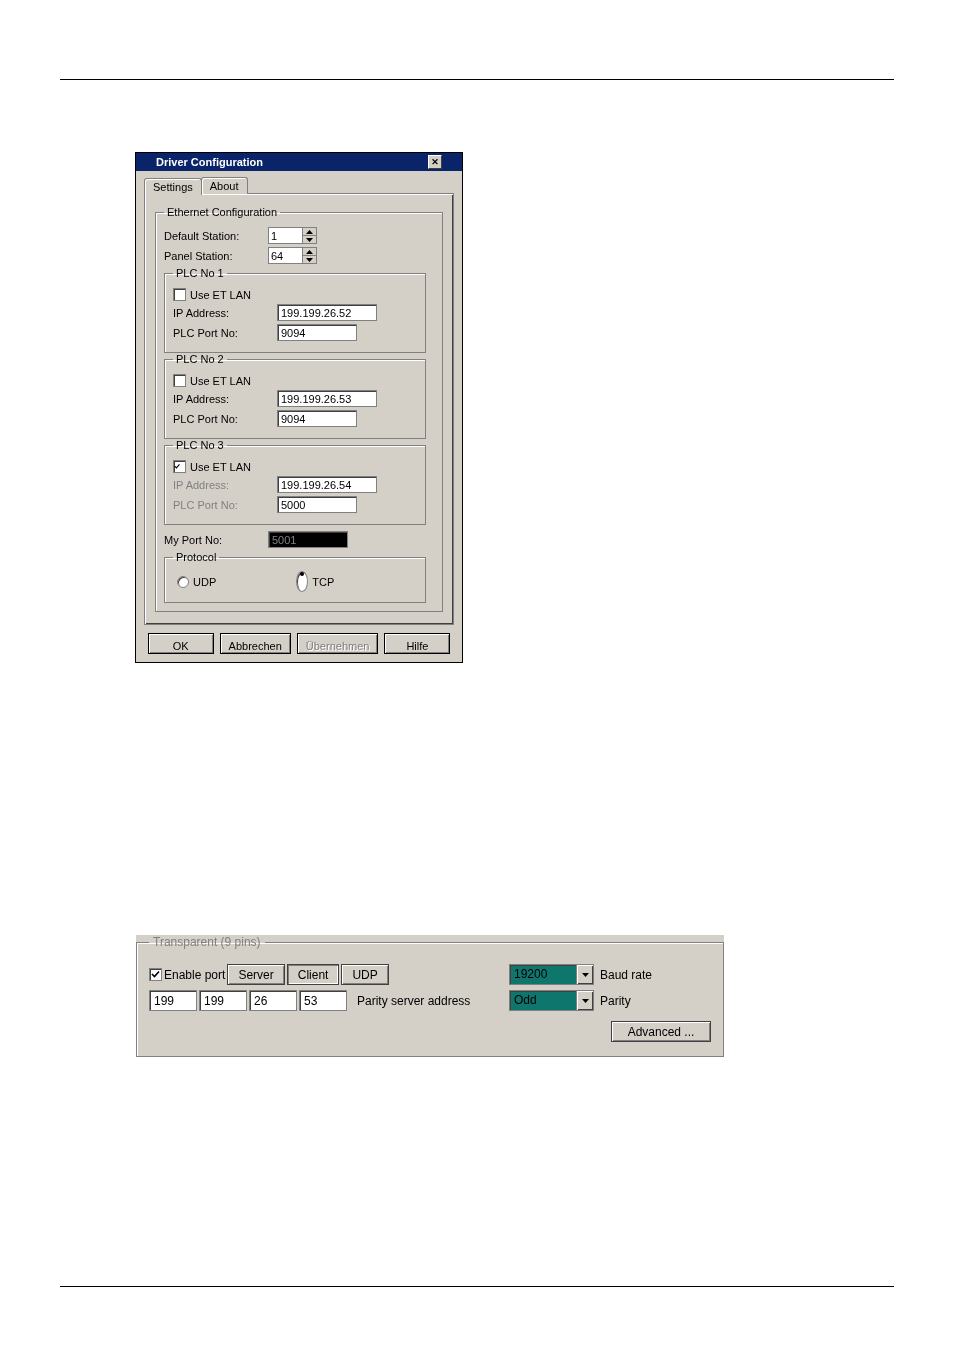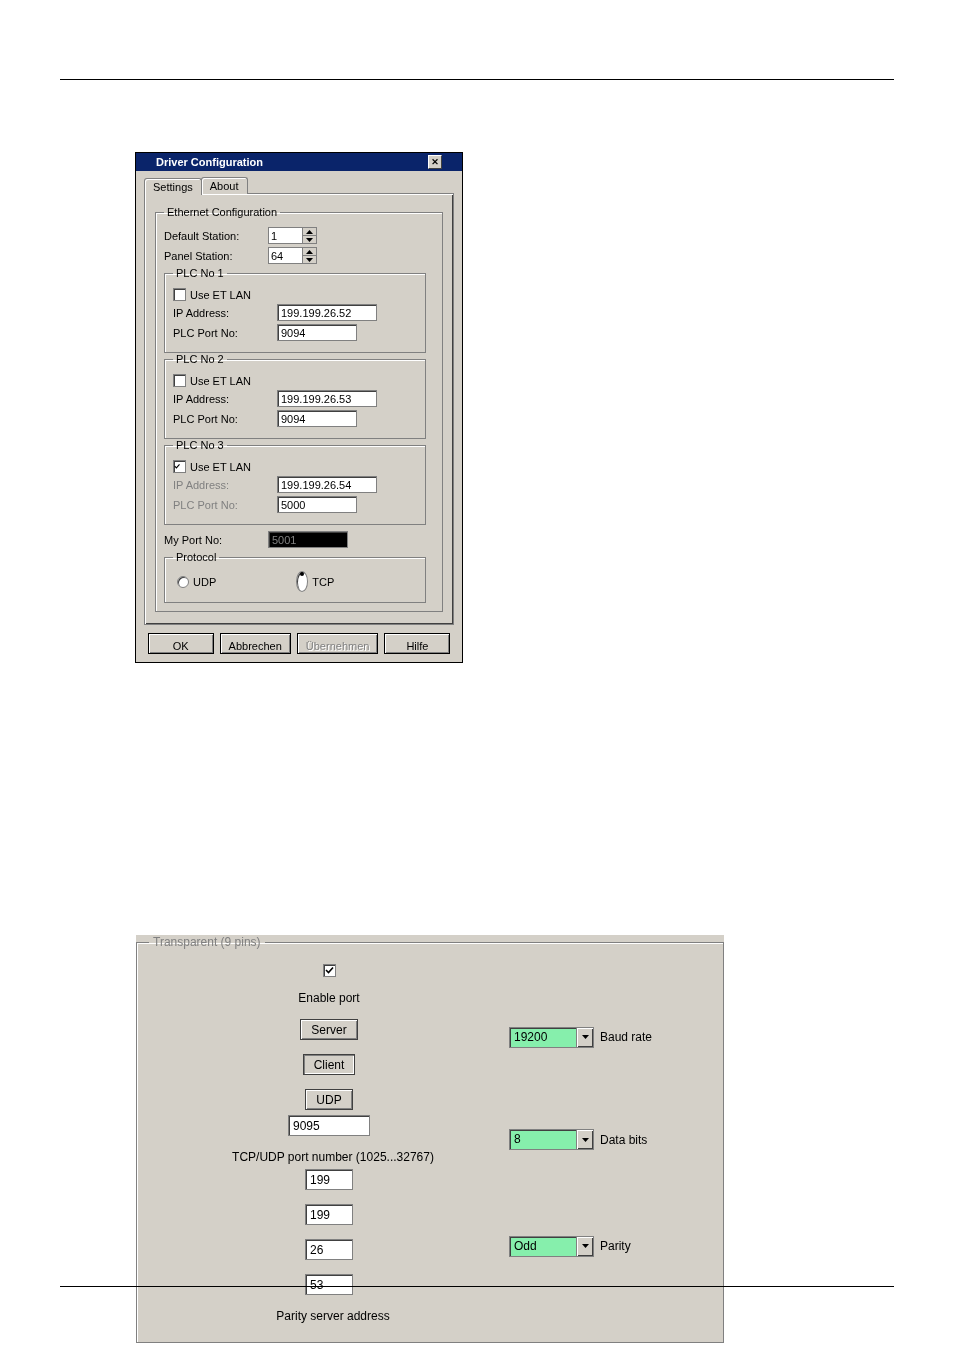--- a/index.html
+++ b/index.html
@@ -241,21 +241,21 @@
 }
 .group2 legend {
   padding: 0 4px;
   color: #808080;
 }
 .g2row {
   display: flex;
   align-items: center;
   margin: 5px 0;
 }
-.g2row .left { display: flex; align-items: center; gap: 14px; min-width: 360px; flex-direction: column; }
+.g2row .left { display: flex; align-items: center; gap: 2px; min-width: 360px; }
 .g2row .right { display: flex; align-items: center; gap: 6px; }
 .chk2 {
   width: 13px;
   height: 13px;
   background: #fff;
   border: 1px solid #808080;
   box-shadow: inset 1px 1px 0 #404040;
   display: inline-flex;
   align-items: center;
   justify-content: center;
@@ -276,21 +276,21 @@
   box-shadow: inset 1px 1px 0 #808080, inset -1px -1px 0 #fff;
 }
 .sel {
   display: inline-flex;
   align-items: stretch;
   height: 21px;
 }
 .sel .selval {
   border: 1px solid #808080;
   box-shadow: inset 1px 1px 0 #404040;
-  background: #86efac;
+  background: #0f766e;
   min-width: 68px;
   padding: 2px 4px;
   font-size: 12px;
 }
 .sel .selbtn {
   width: 17px;
   border: 1px solid #808080;
   border-left: none;
   background: #d4d0c8;
   box-shadow: inset 1px 1px 0 #fff, inset -1px -1px 0 #404040;
@@ -477,37 +477,20 @@
           <span class="selbtn">
               <svg viewBox="0 0 7 4">
                 <polygon points="0,0 7,0 3.5,4" fill="#000"></polygon>
               </svg>
             </span>
         </span>
         <span>Baud rate</span>
       </div>
     </div>
 
-    <div class="g2row">
-      <div class="left">
-        <input class="txt2" style="width: 82px;" type="text" value="9095">
-        <span style="margin-left:8px;">TCP/UDP port number (1025...32767)</span>
-      </div>
-      <div class="right">
-        <span class="sel">
-          <span class="selval">8</span>
-          <span class="selbtn">
-              <svg viewBox="0 0 7 4">
-                <polygon points="0,0 7,0 3.5,4" fill="#000"></polygon>
-              </svg>
-            </span>
-        </span>
-        <span>Data bits</span>
-      </div>
-    </div>
 
     <div class="g2row">
       <div class="left">
         <input class="txt2 ipcell" type="text" value="199" style="">
         <input class="txt2 ipcell" type="text" value="199" style="">
         <input class="txt2 ipcell" type="text" value="26" style="">
         <input class="txt2 ipcell" type="text" value="53" style="">
         <span style="margin-left:8px;">Parity server address</span>
       </div>
       <div class="right">
@@ -516,16 +499,19 @@
           <span class="selbtn">
               <svg viewBox="0 0 7 4">
                 <polygon points="0,0 7,0 3.5,4" fill="#000"></polygon>
               </svg>
             </span>
         </span>
         <span>Parity</span>
       </div>
     </div>
 
+    <div class="advrow">
+      <button class="btn2" style="min-width:100px;">Advanced ...</button>
+    </div>
   </fieldset>
 </div>
 
 <div class="page-footer"></div>
 
 </body></html>

